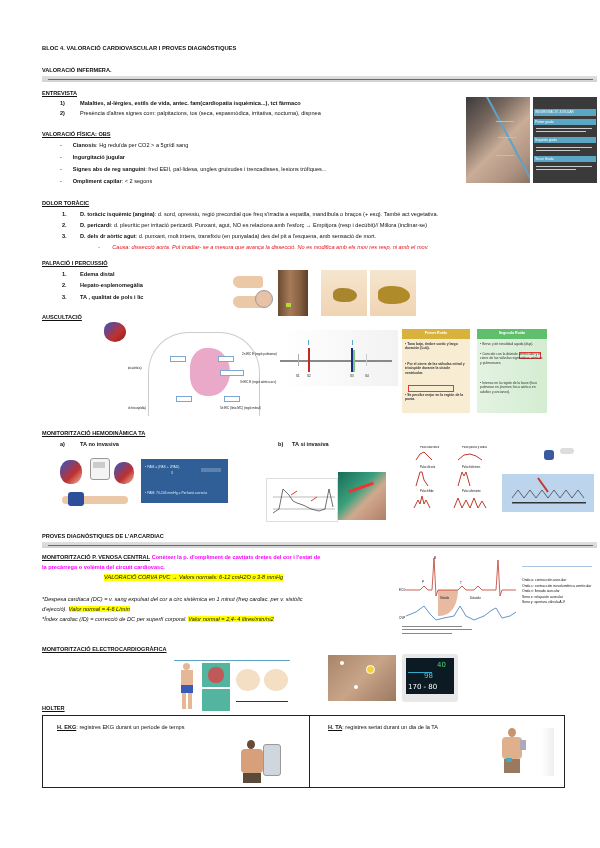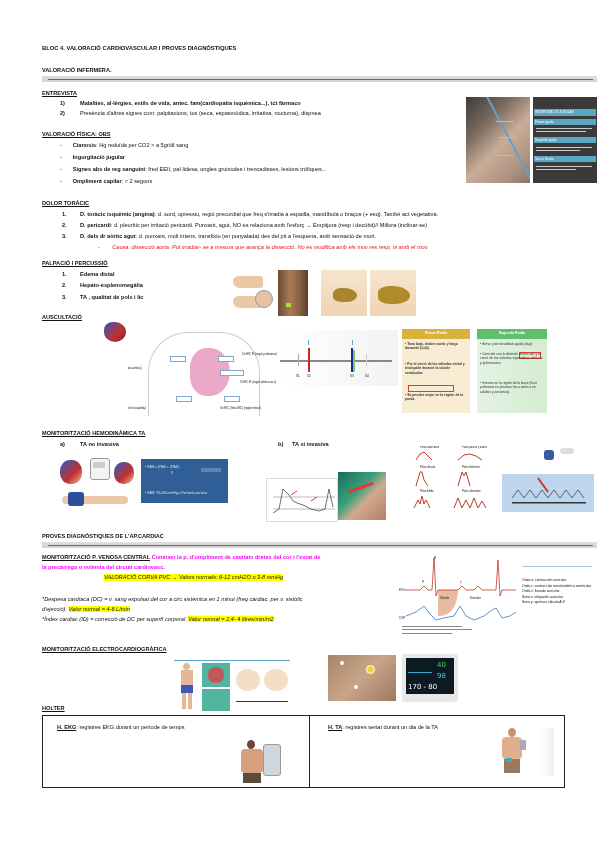--- a/index.html
+++ b/index.html
@@ -262,21 +262,21 @@
 </div>
 <div class="img" style="left:328px;top:655px;width:68px;height:46px;background:linear-gradient(135deg,#a88468,#c8a488 50%,#9c7a60);">
   <div class="abs" style="left:38px;top:10px;width:7px;height:7px;border-radius:50%;background:#f4d23a;border:1px solid #fff;"></div>
   <div class="abs" style="left:12px;top:6px;width:4px;height:4px;border-radius:50%;background:#fff;"></div>
   <div class="abs" style="left:26px;top:30px;width:4px;height:4px;border-radius:50%;background:#fff;"></div>
 </div>
 <div class="img" style="left:402px;top:654px;width:56px;height:48px;background:#e8e8e8;border-radius:3px;">
   <div class="abs" style="left:4px;top:4px;width:48px;height:36px;background:#0c1a24;"></div>
   <div class="abs" style="left:6px;top:8px;width:24px;height:10px;border-bottom:1px solid #3ac;"></div>
   <div class="abs" style="left:35px;top:7px;font-size:7px;color:#4bd36a;font-family:'DejaVu Sans',sans-serif;">40</div>
-  <div class="abs" style="left:35px;top:18px;font-size:7px;color:#4ac6e8;font-family:'DejaVu Sans',sans-serif;">98</div>
+  <div class="abs" style="left:22px;top:18px;font-size:7px;color:#4ac6e8;font-family:'DejaVu Sans',sans-serif;">98</div>
   <div class="abs" style="left:6px;top:29px;font-size:7px;color:#ffffff;font-family:'DejaVu Sans',sans-serif;white-space:nowrap;">170 - 80</div>
 </div>
 
 <div class="abs t b u" style="left:42px;top:705px;">HOLTER</div>
 <div class="box" style="left:42px;top:715px;width:266px;height:71px;">
   <div class="abs t" style="left:14px;top:8px;"><span class="b u">H. EKG</span><span>: registres EKG durant un període de temps</span></div>
   <div class="abs" style="left:196px;top:24px;width:44px;height:46px;">
     <div class="abs" style="left:8px;top:0;width:8px;height:9px;border-radius:50%;background:#6a4a36;"></div>
     <div class="abs" style="left:2px;top:9px;width:22px;height:24px;border-radius:4px;background:#d8a07a;"></div>
     <div class="abs" style="left:4px;top:33px;width:18px;height:10px;background:#5a4a3a;"></div>

